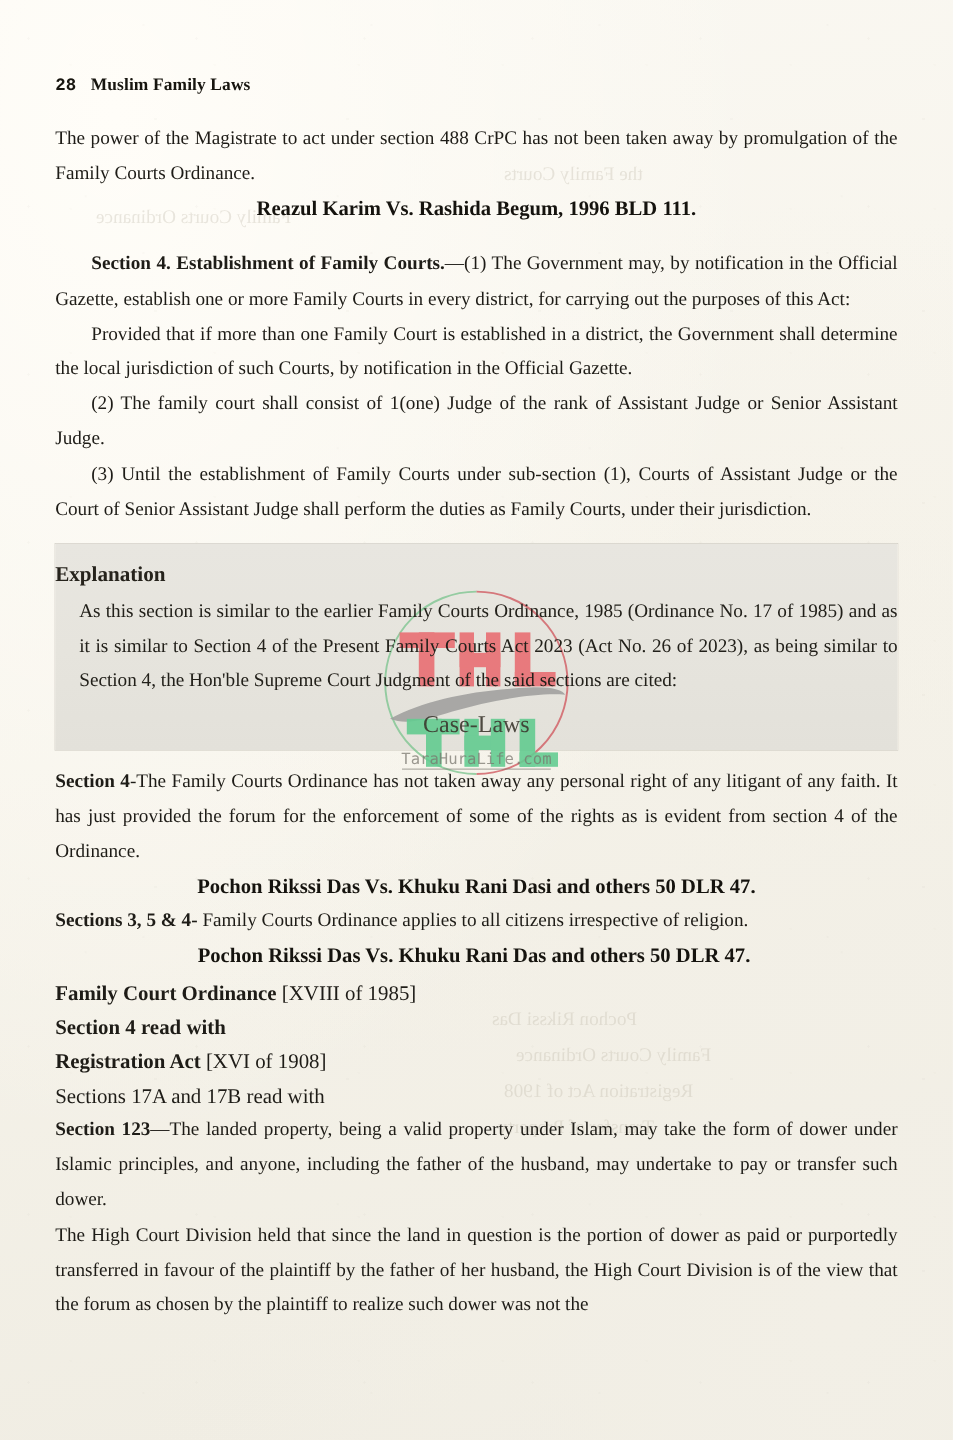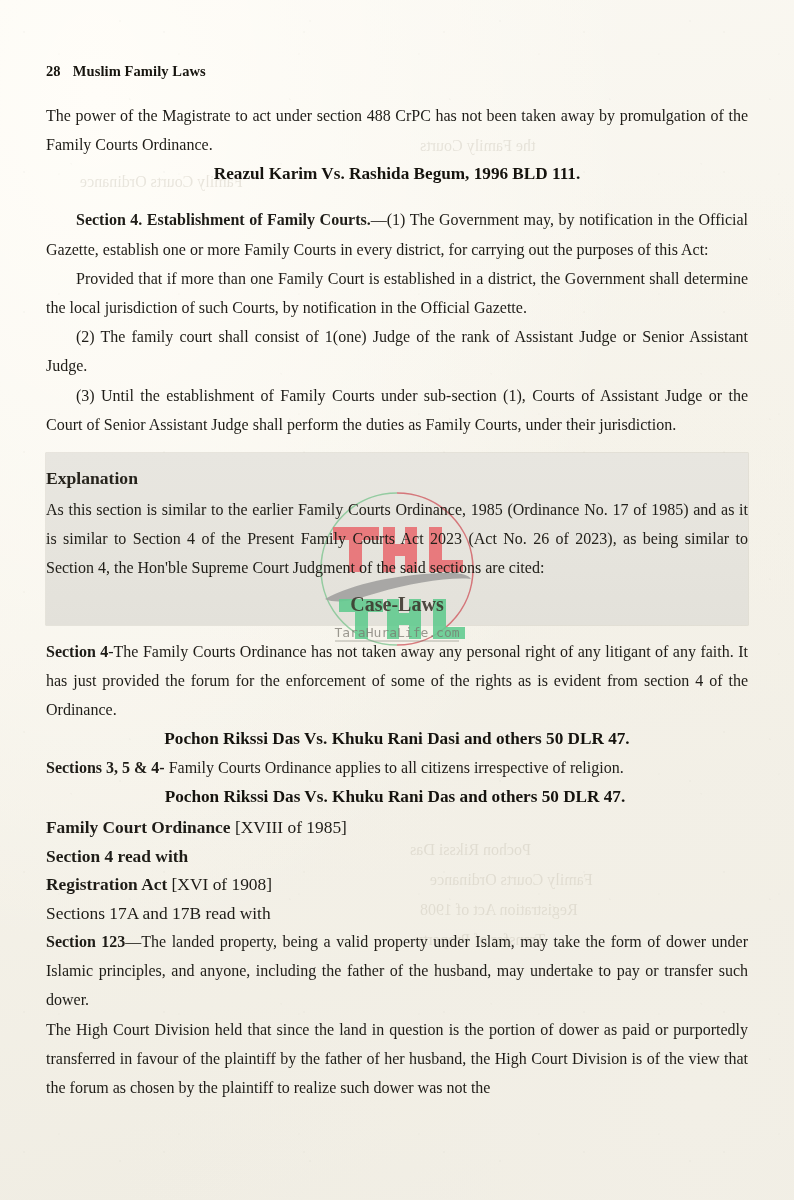--- a/index.html
+++ b/index.html
@@ -48,21 +48,21 @@
   }
 
   
   .runhead {
     margin-top: 63px;
     font-size: 14.5px;
     font-weight: bold;
     letter-spacing: .1px;
     color: #17150f;
   }
-  .runhead .pg { margin-right: 12px; }
+  .runhead .pg { margin-right: 12px; font-family: Liberation Mono, monospace; }
 
   
   p.body {
     margin: 0;
     font-size: 16px;
     line-height: 29.2px;
     text-align: justify;
     text-justify: inter-word;
     color: #1e1c17;
   }
@@ -92,26 +92,26 @@
     box-shadow: 0 0 0 .5px rgba(180,176,165,.55);
   }
   .shade .inner { position: relative; z-index: 3; }
   .shade h2.exp {
     margin: 0 0 4px 0;
     font-size: 17.6px;
     line-height: 26px;
     font-weight: bold;
     color: #26231c;
   }
-  .shade p.body { color: #22201a; }
+  .shade p.body { color: #22201a; margin-left: 20px; }
   .shade h2.caselaws {
     margin: 6px 0 0 0;
     font-size: 20px;
     line-height: 30px;
-    font-weight: bold;
+    font-weight: normal;
     text-align: center;
     color: #3a352c;
     opacity: .88;
   }
 
   
   .watermark {
     position: absolute;
     left: 50%;
     top: 34px;

